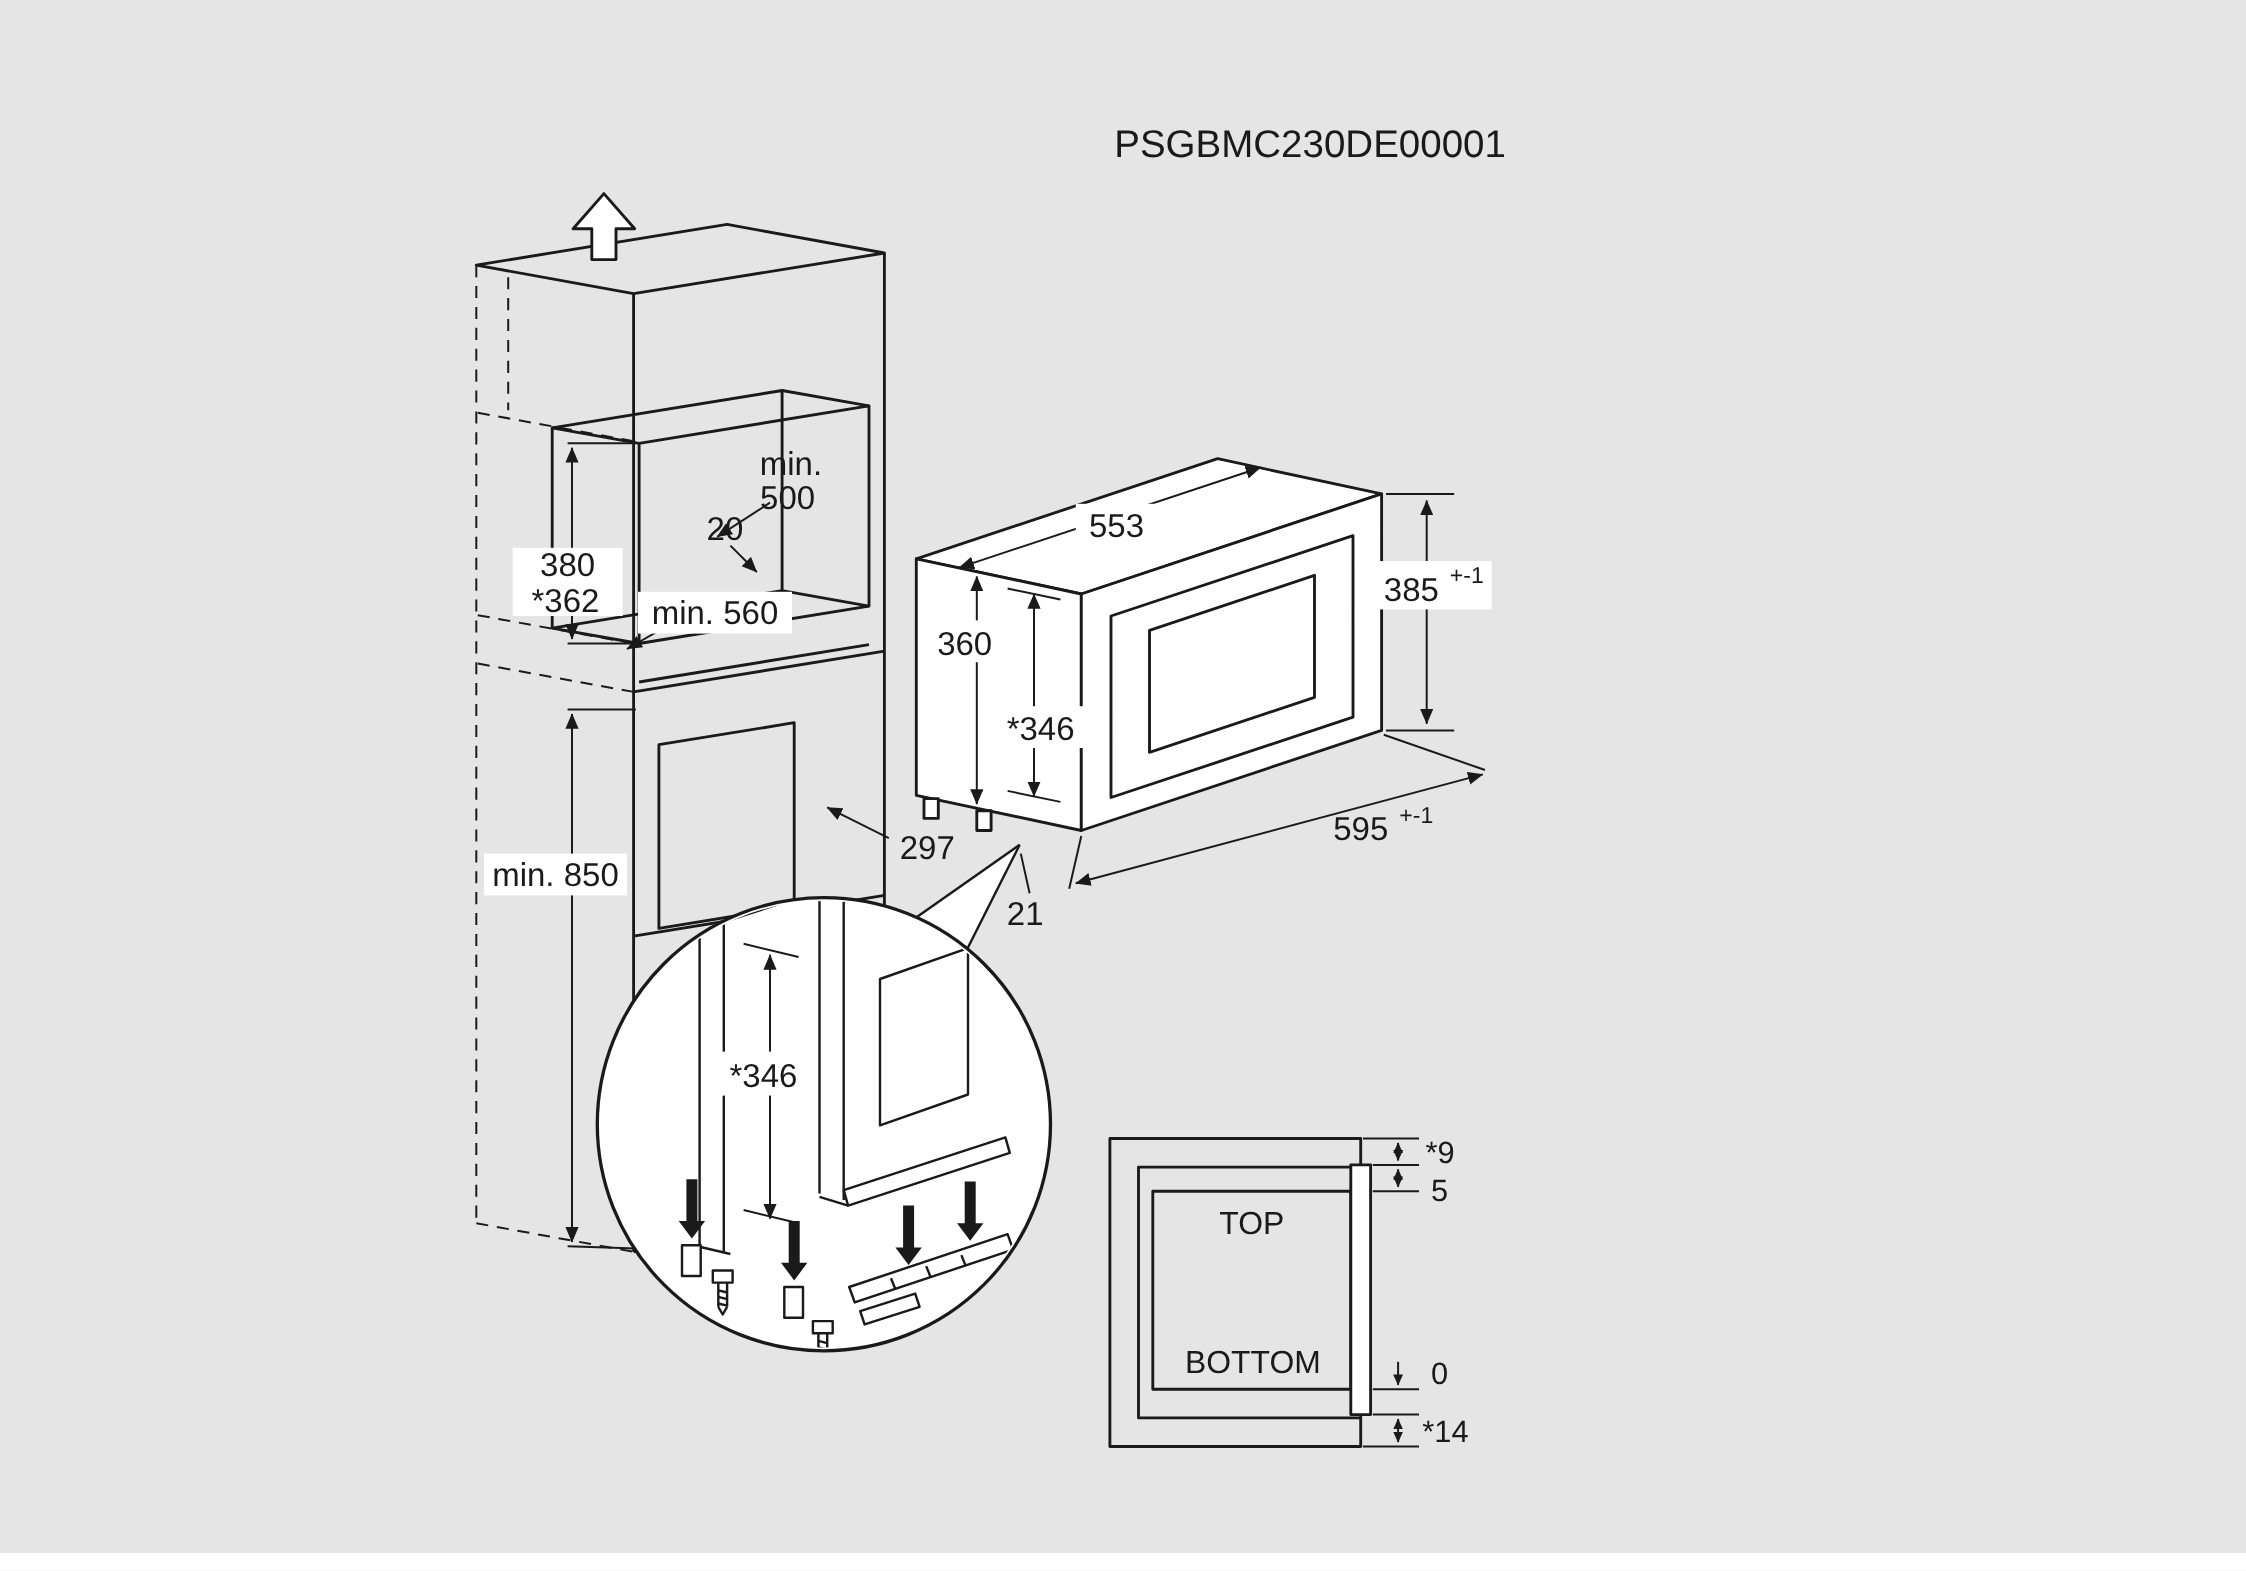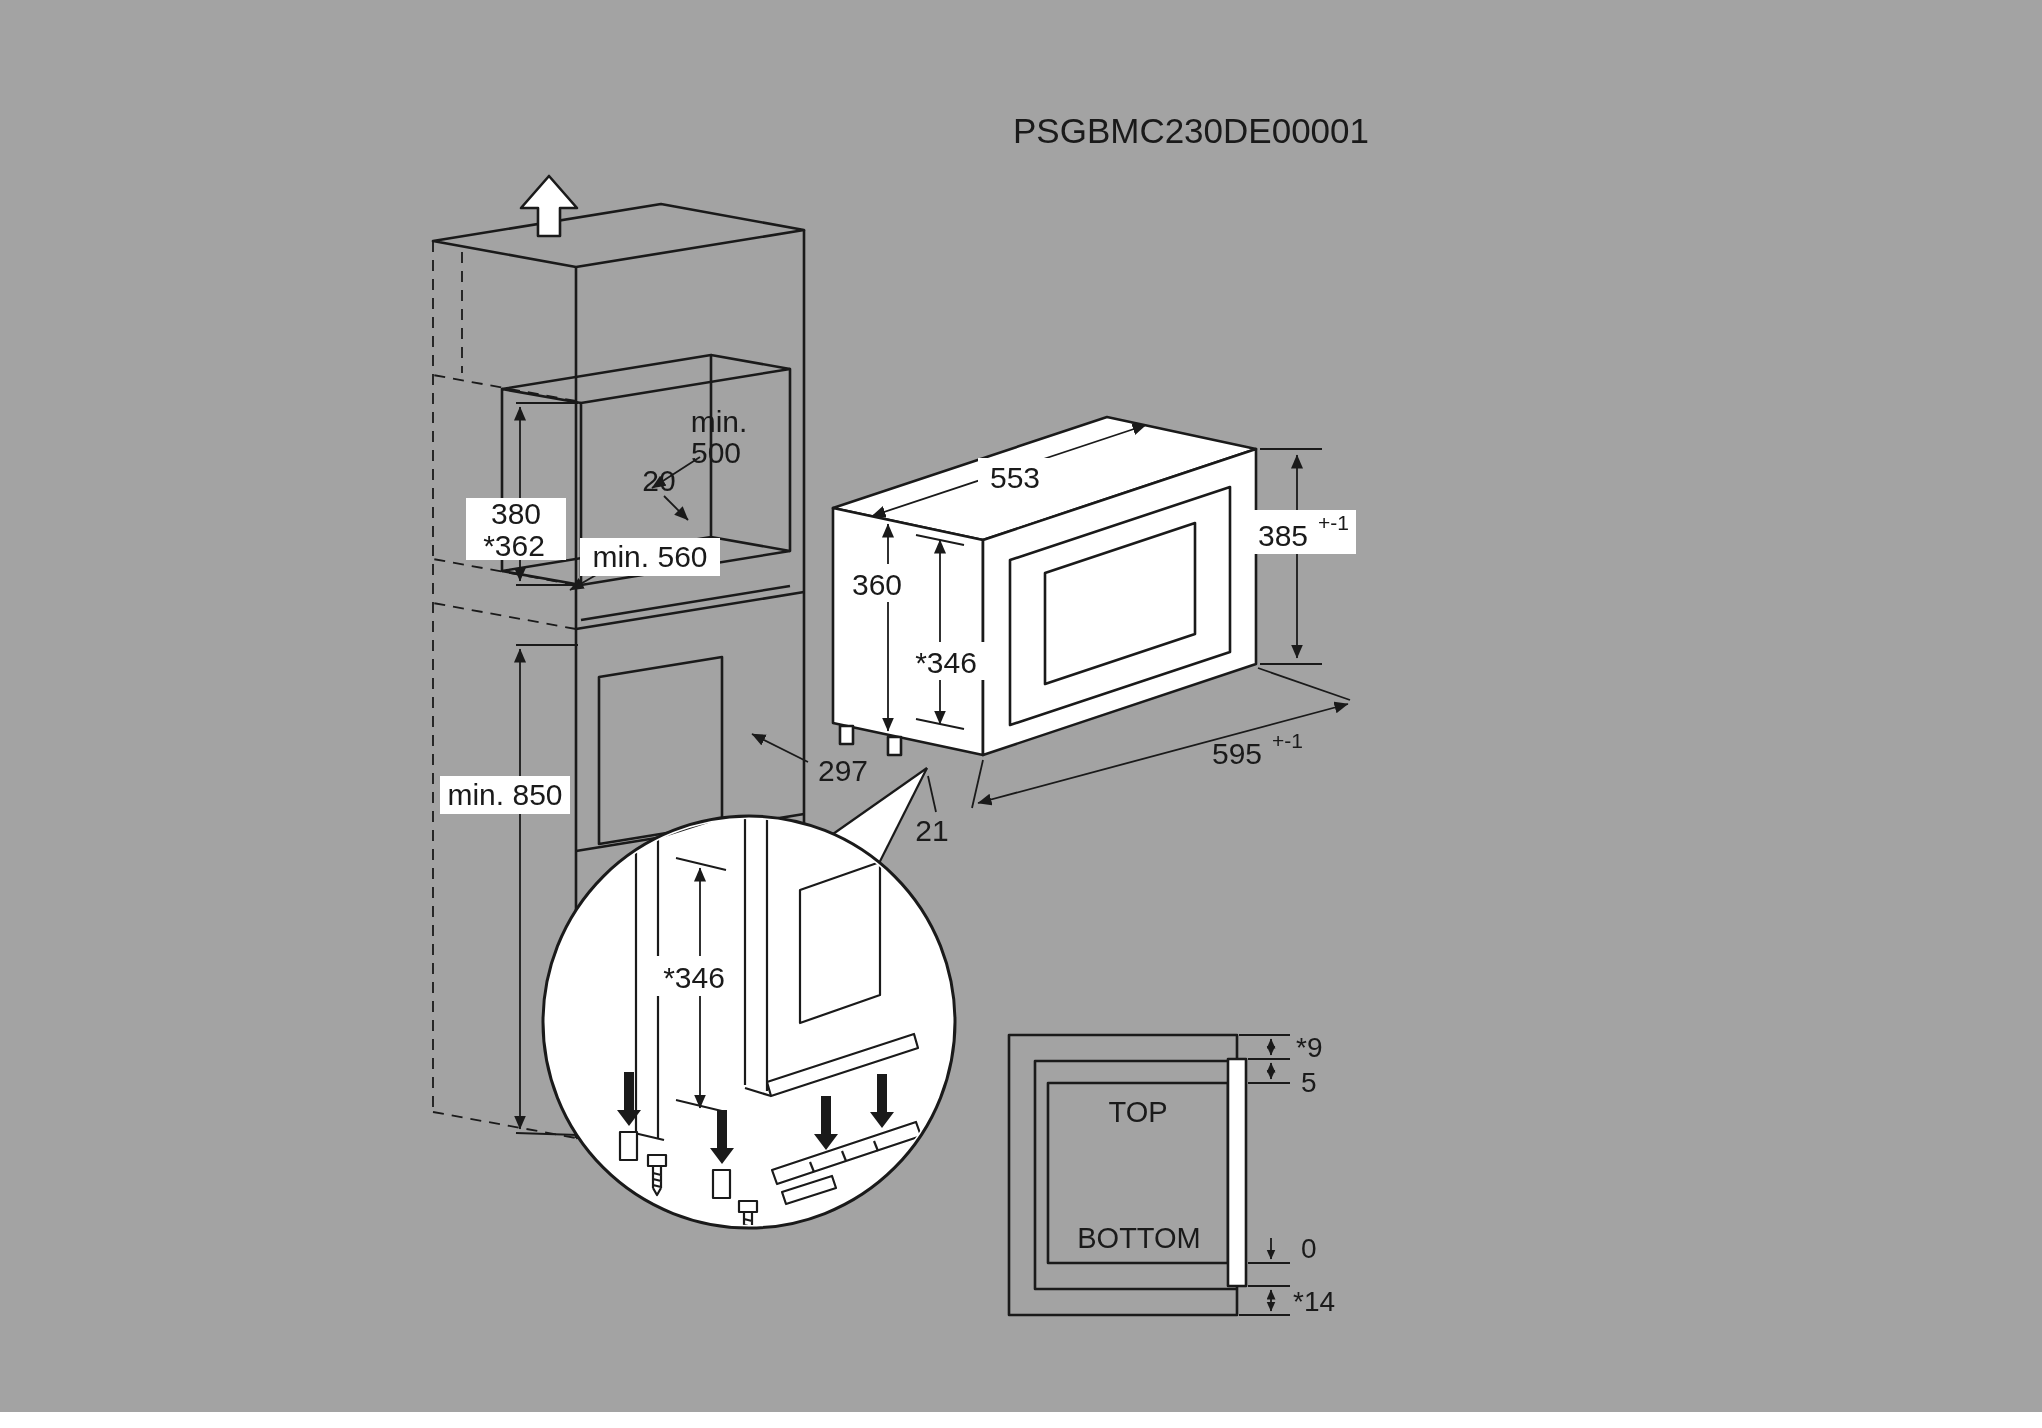--- a/index.html
+++ b/index.html
@@ -1,16 +1,16 @@
 <!DOCTYPE html>
 <html><head>
 <meta charset="utf-8">
 <style>
   html,body{margin:0;padding:0;background:#ffffff;}
-  .canvas{position:relative;width:2042px;height:1412px;background:#a3a3a3;overflow:hidden;}
+  .canvas{position:relative;width:2042px;height:1412px;background:#e5e5e5;overflow:hidden;}
   svg text{font-family:"Liberation Sans","DejaVu Sans",sans-serif;fill:#1a1a1a;}
   .dimtext{font-size:30px;}
   .toltext{font-size:21px;}
   .titletext{font-size:35px;}
   .sectext{font-size:29px;}
   .secdim{font-size:28px;}
 </style>
 </head>
 <body>
 

